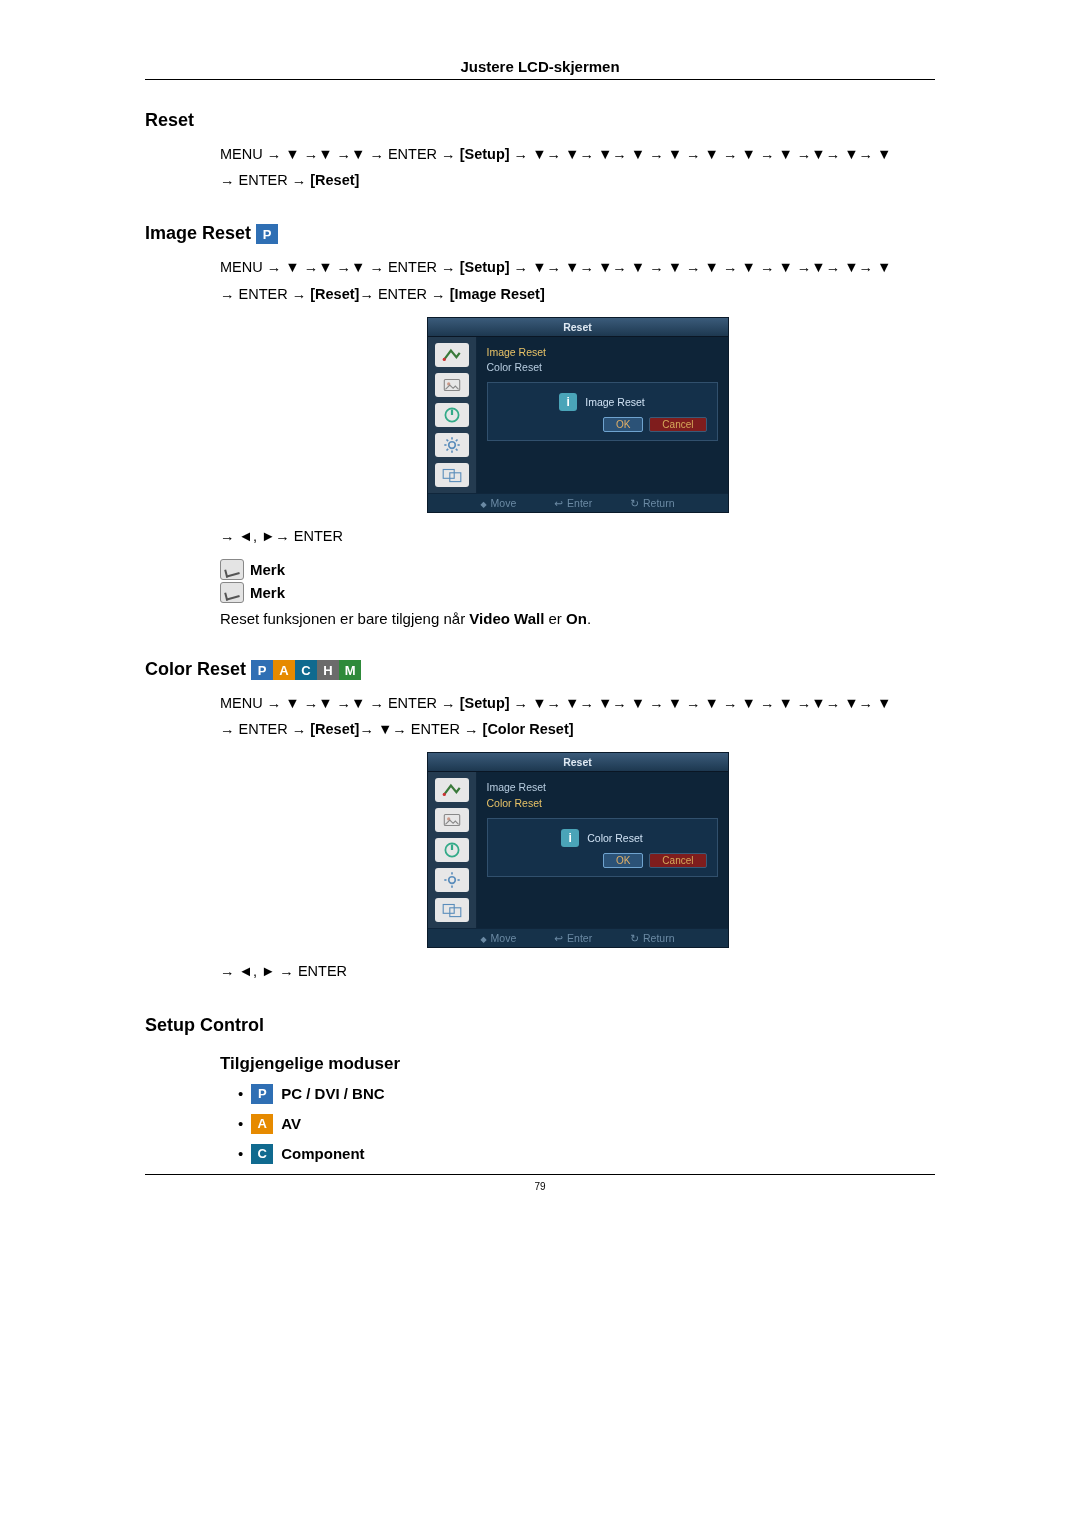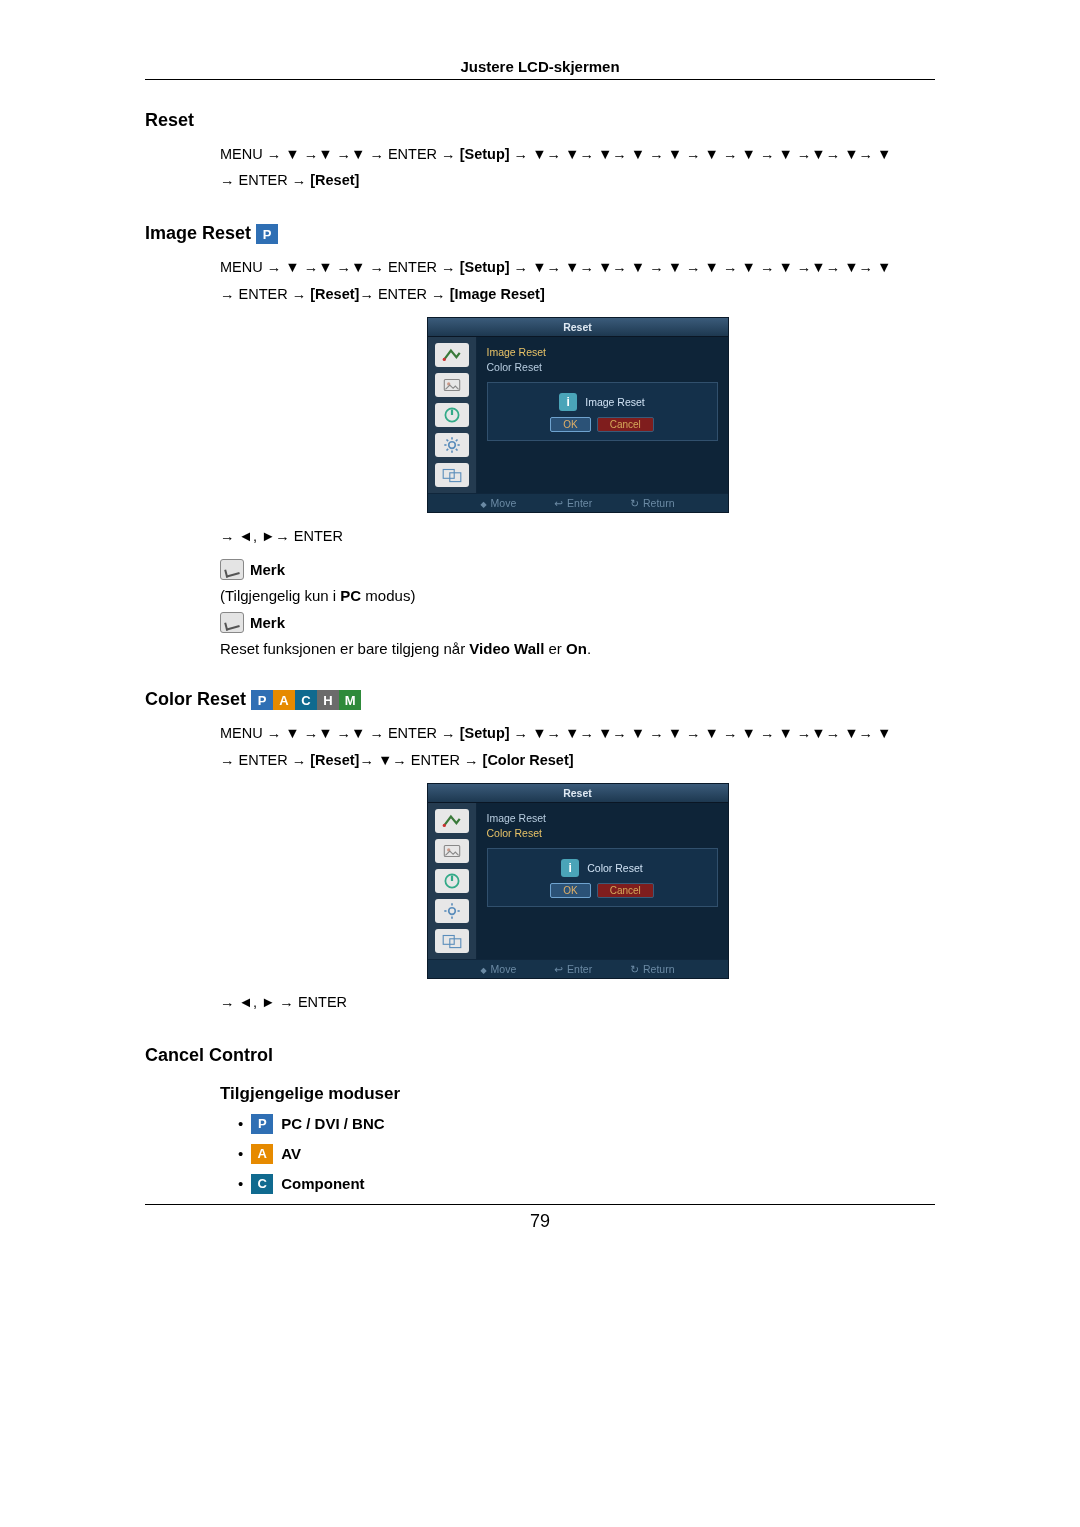--- a/index.html
+++ b/index.html
@@ -172,21 +172,21 @@
   background: #4aa4b8;
   color: #fff;
   font-weight: bold;
   font-size: 12px;
   display: inline-flex;
   align-items: center;
   justify-content: center;
 }
 .osd-btn-row {
   display: flex;
-  justify-content: center;
+  justify-content: flex-end;
   gap: 6px;
 }
 .osd-btn {
   font-size: 10px;
   padding: 1px 12px;
   border: 1px solid #3a5a78;
   background: #7f1d1d;
   color: #d6a95a;
   border-radius: 2px;
 }
@@ -223,21 +223,21 @@
   align-items: center;
   gap: 8px;
   margin: 10px 0;
 }
 ul.modes li::before {
   content: "•";
   color: #000;
 }
 .footer-num {
   text-align: center;
-  font-size: 18px;
+  font-size: 10px;
   margin-top: 4px;
 }
 .just { text-align: justify; }
 </style>
 </head>
 <body>
 
 <div class="page">
   <div class="header-title">Justere LCD-skjermen</div>
   <hr class="rule">
@@ -344,23 +344,20 @@
     </div>
 
     <div class="seq">
       → ◄<span>, </span>►→
       <span>ENTER</span>
     </div>
     <div class="merk-row">
       <span class="merk-icon"></span>
       <span style="font-weight:bold">Merk</span>
     </div>
-    <p>
-      <span>(Tilgjengelig kun i </span><span style="font-weight:bold">PC</span><span> modus)</span>
-    </p>
     <div class="merk-row">
       <span class="merk-icon"></span>
       <span style="font-weight:bold">Merk</span>
     </div>
     <p>
       <span>Reset funksjonen er bare tilgjeng når </span><span style="font-weight:bold">Video Wall</span><span> er </span><span style="font-weight:bold">On</span><span>.</span>
     </p>
   </div>
 
   <div class="h2">
@@ -450,21 +447,21 @@
         <span class="hint-return">Return</span>
       </div>
     </div>
 
     <div class="seq">
       → ◄<span>, </span>► →
       <span>ENTER</span>
     </div>
   </div>
 
-  <div class="h2">Cancel Control</div>
+  <div class="h2">Setup Control</div>
   <div class="content-block">
     <div class="h3">Tilgjengelige moduser</div>
     <ul class="modes">
       <li>
         <span class="badge b-P">P</span>
         <span style="font-weight:bold">PC / DVI / BNC</span>
       </li>
       <li>
         <span class="badge b-A">A</span>
         <span style="font-weight:bold">AV</span>

